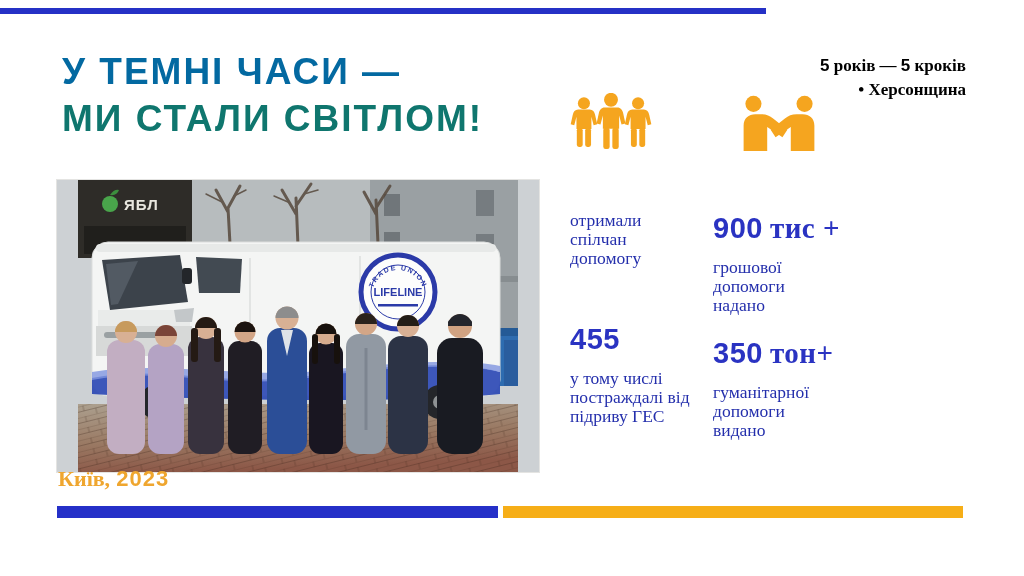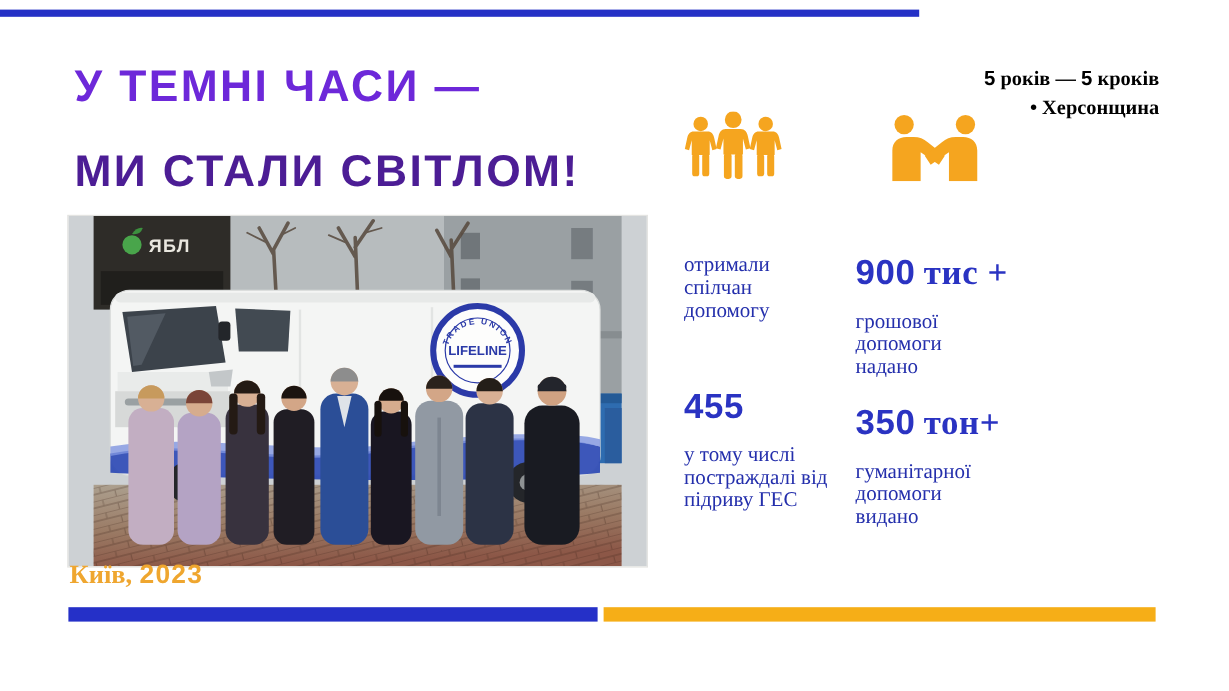--- a/index.html
+++ b/index.html
@@ -3,22 +3,22 @@
 <meta charset="utf-8">
 <style>
   html,body{margin:0;padding:0;background:#ffffff;}
   .slide{position:relative;width:1024px;height:576px;background:#ffffff;overflow:hidden;
          font-family:"Liberation Sans",sans-serif;}
 
   .top-bar{position:absolute;left:0;top:8px;width:766px;height:6px;background:#2531C6;}
 
   .title{position:absolute;left:62px;top:48px;margin:0;font-weight:800;
          font-size:37px;line-height:47px;letter-spacing:2px;}
-  .title .t1{display:block;color:#6d28d9;}
-  .title .t2{display:block;color:#4c1d95;margin-top:24px;}
+  .title .t1{display:block;color:#0369a1;}
+  .title .t2{display:block;color:#0f766e;}
 
   .tagline{position:absolute;right:58px;top:54px;text-align:right;
            font-family:"Liberation Serif",serif;font-weight:700;
            font-size:17px;line-height:24px;color:#000000;}
   .tagline .num{font-family:"Liberation Sans",sans-serif;font-weight:800;}
 
   .icon{position:absolute;color:#F5A51F;}
   .icon svg{display:block;width:100%;height:100%;}
   .icon-people{left:568px;top:93px;width:86px;height:58px;}
   .icon-handshake{left:740px;top:94px;width:78px;height:57px;}

